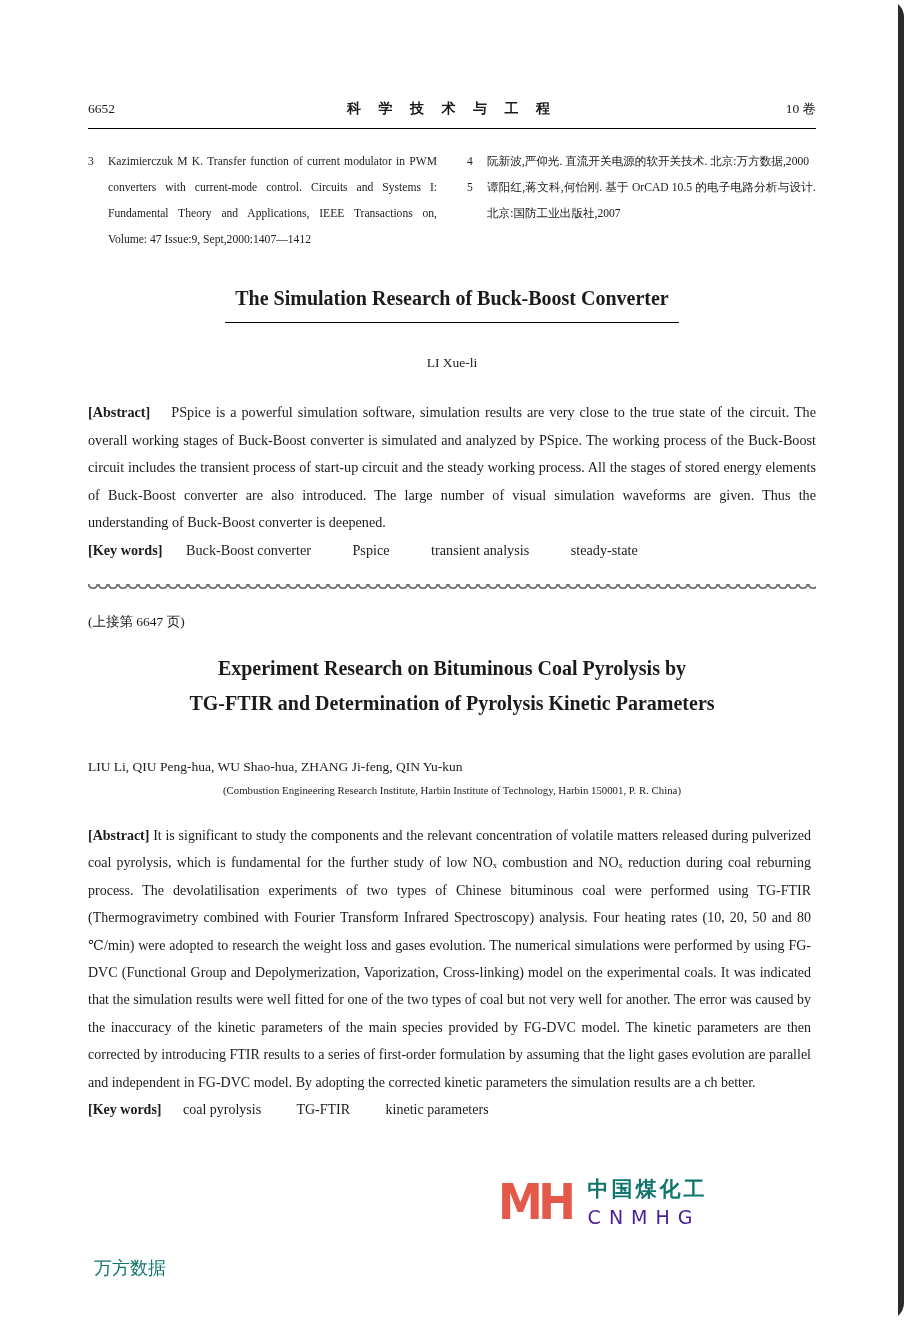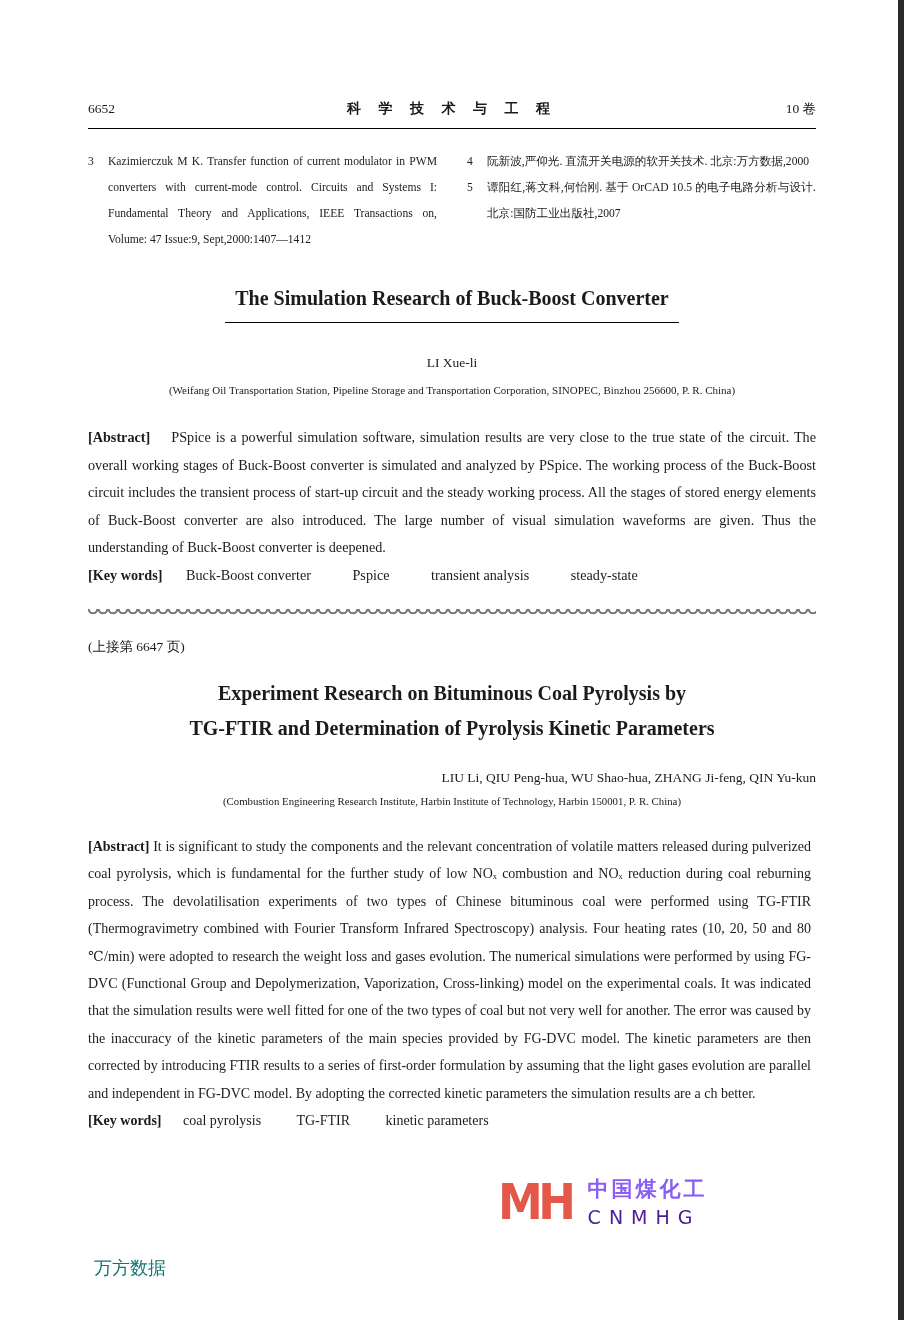--- a/index.html
+++ b/index.html
@@ -1,19 +1,19 @@
 <!DOCTYPE html>
 <html><head>
 <meta charset="utf-8">
 <style>
   html, body { margin:0; padding:0; background:#ffffff; }
   .page {
     position:relative; width:904px; height:1320px; background:#ffffff;
     font-family:"Liberation Serif","DejaVu Serif",serif; color:#1b1b1b;
-    box-sizing:border-box; padding:100px 88px 8px 88px; overflow:hidden;
+    box-sizing:border-box; padding:100px 88px 8px 88px; overflow:hidden;border-radius:17px;
   }
   .scan-edge { position:absolute; top:0; right:0; width:6px; height:100%; background:#2a2a2a; }
 
   .page-header { display:flex; justify-content:space-between; align-items:baseline; font-size:13.5px; }
   .pg-num { width:120px; }
   .journal { letter-spacing:7px; font-weight:600; font-size:14px; }
   .vol { width:120px; text-align:right; }
   .header-rule { border-top:1.6px solid #000; margin-top:10px; }
 
   .references { display:flex; gap:30px; margin-top:20px; }
@@ -39,21 +39,21 @@
 
   .wavy {
     margin-top:20px; height:7px;
     background-image: radial-gradient(circle at 5px 0px, rgba(0,0,0,0) 3.2px, #7a7a7a 3.6px, #7a7a7a 5px, rgba(0,0,0,0) 5.6px);
     background-size:10px 7px; background-repeat:repeat-x;
   }
 
   .cont-note { margin-top:22px; font-size:13.5px; }
 
   .title2 { margin:20px 0 0 0; text-align:center; font-size:20px; line-height:35px; font-weight:bold; }
-  .authors2 { margin-top:24px; text-align:right; font-size:13.5px; }
+  .authors2 { margin-top:38px; text-align:left; font-size:13.5px; }
   .affil2 { margin-top:9px; text-align:center; font-size:10.8px; }
 
   .abstract2 { margin:26px 5px 0 0; font-size:14px; line-height:27.4px; text-align:justify; }
   .keywords2 { margin:0; font-size:14px; line-height:27.4px; }
   .keywords2 .label { margin-right:18px; }
   .kw2 { margin-right:32px; }
   .kw2:last-child { margin-right:8px; }
 
   .footer-stamp {
     position:absolute; left:94px; top:1256px; font-size:18px; color:#0f766e;
@@ -63,21 +63,21 @@
   .watermark {
     position:absolute; left:492px; top:1122px; width:252px; background:#ffffff;
     display:flex; align-items:center; gap:8px; padding:4px 6px;margin-top:48px;
   }
   .wm-logo {
     color:#e4584a; font-family:"DejaVu Sans","Liberation Sans",sans-serif;
     font-weight:bold; font-size:50px; line-height:56px; letter-spacing:-5px;
     transform:scaleX(0.9); transform-origin:left center;
   }
   .wm-text { display:flex; flex-direction:column; }
-  .wm-cn { font-size:21px; color:#8b5cf6; letter-spacing:3px; font-weight:600; line-height:26px; }
+  .wm-cn { font-size:21px; color:#0f766e; letter-spacing:3px; font-weight:600; line-height:26px; }
   .wm-en {
     font-size:19px; color:#4c1d95; letter-spacing:8px; margin-top:4px; line-height:22px;
     font-family:"DejaVu Sans","Liberation Sans",sans-serif;
   }
 </style>
 </head>
 <body>
 
 <div class="page">
   <div class="scan-edge"></div>
@@ -106,21 +106,20 @@
         <span class="ref-text">谭阳红,蒋文科,何怡刚. 基于 OrCAD 10.5 的电子电路分析与设计. 北京:国防工业出版社,2007</span>
       </div>
     </div>
   </section>
 
   <h1 class="title1">
     <span class="title1-inner">The Simulation Research of Buck-Boost Converter</span>
   </h1>
 
   <div class="author1">LI Xue-li</div>
-  <div class="affil">(Weifang Oil Transportation Station, Pipeline Storage and Transportation Corporation, SINOPEC, Binzhou 256600, P. R. China)</div>
 
   <p class="abstract">
     <span class="label">[Abstract]</span>
     <span>PSpice is a powerful simulation software, simulation results are very close to the true state of the circuit. The overall working stages of Buck-Boost converter is simulated and analyzed by PSpice. The working process of the Buck-Boost circuit includes the transient process of start-up circuit and the steady working process. All the stages of stored energy elements of Buck-Boost converter are also introduced. The large number of visual simulation waveforms are given. Thus the understanding of Buck-Boost converter is deepened.</span>
   </p>
 
   <p class="keywords">
     <span class="label">[Key words]</span>
     <span class="kw">Buck-Boost converter</span>
     <span class="kw">Pspice</span>

